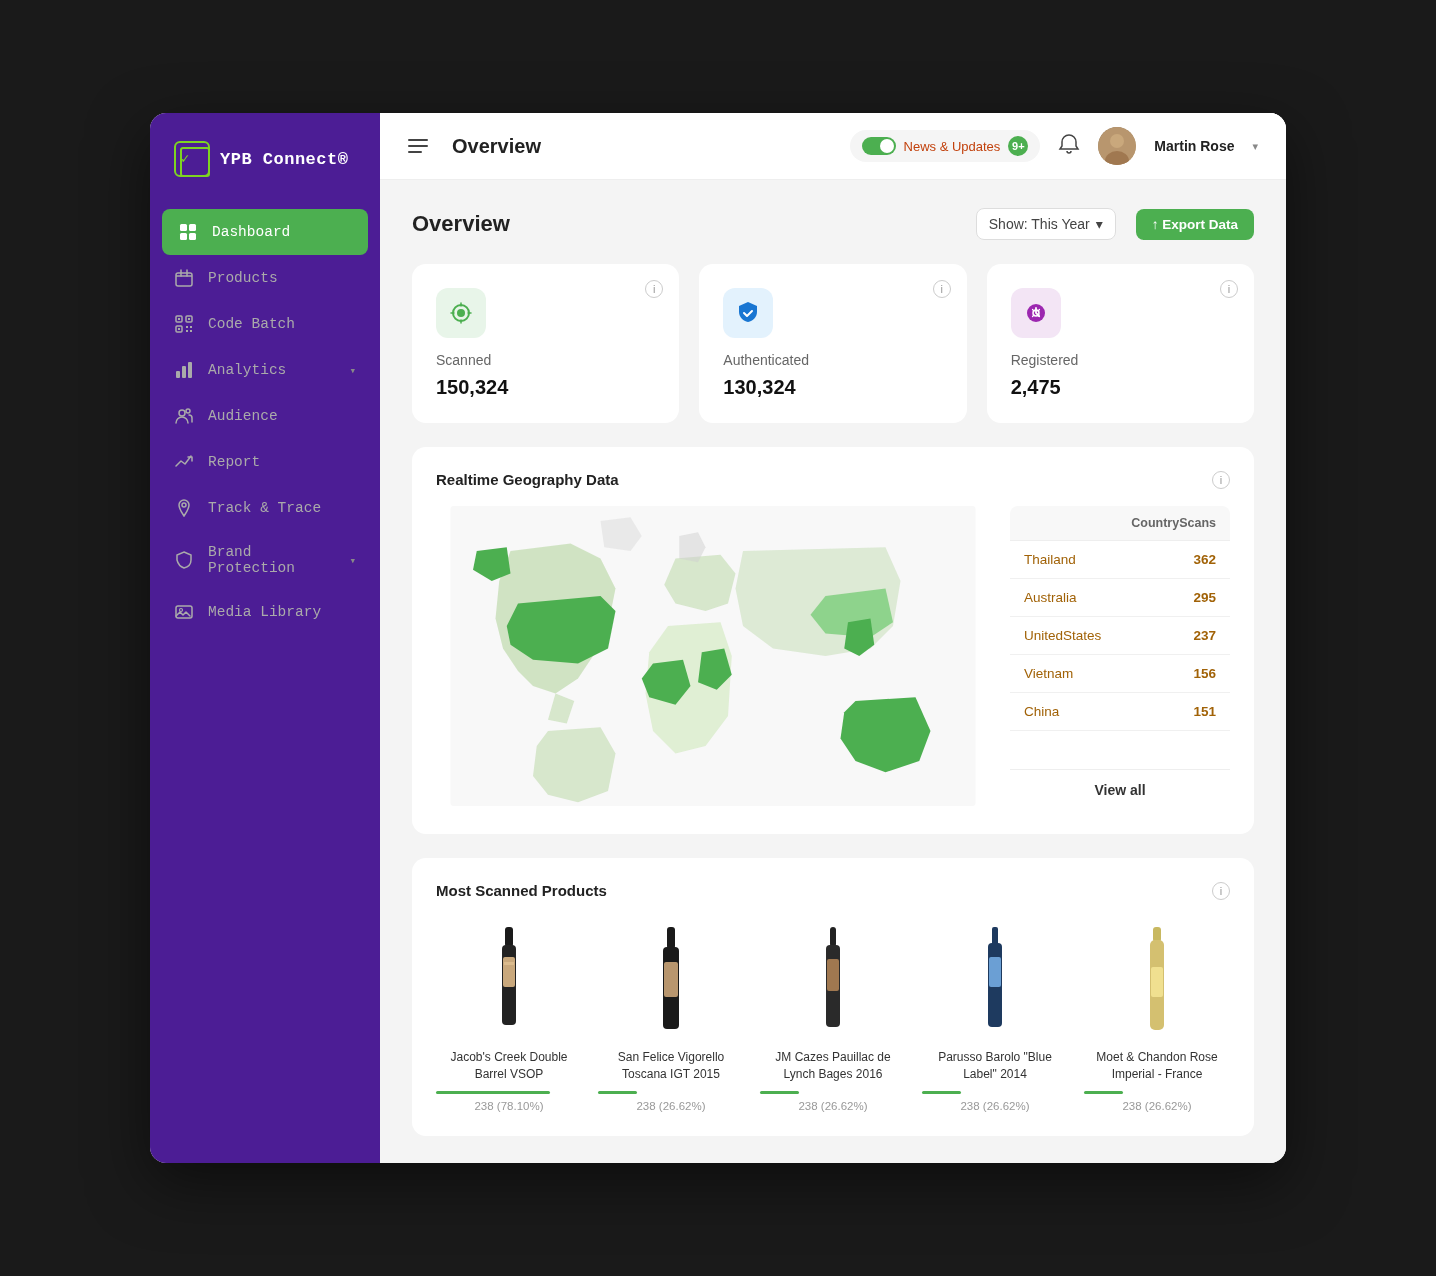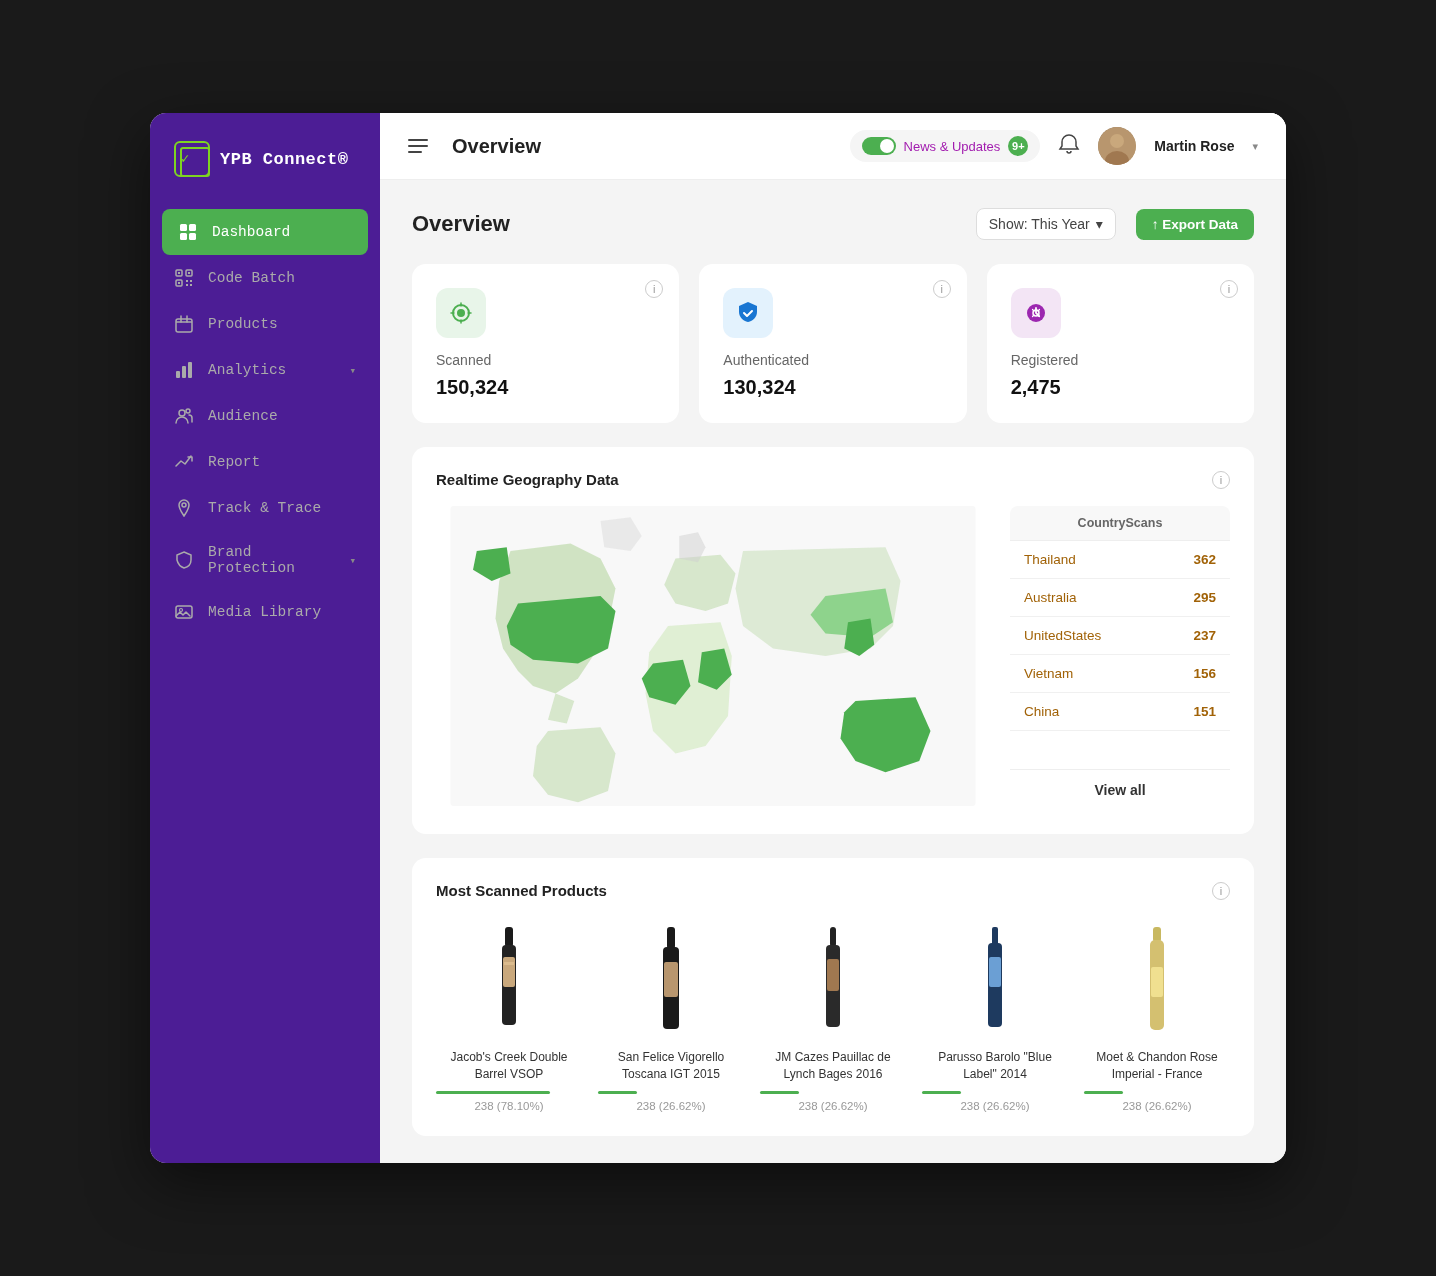--- a/index.html
+++ b/index.html
@@ -174,21 +174,21 @@
       position: absolute;
       right: 2px;
       top: 2px;
       width: 14px;
       height: 14px;
       background: #fff;
       border-radius: 50%;
     }
     .news-label {
       font-size: 13px;
-      color: #a21caf;
+      color: #c2410c;
       font-weight: 500;
     }
     .news-badge {
       background: #4caf50;
       color: #fff;
       font-size: 11px;
       font-weight: 700;
       border-radius: 50%;
       width: 20px;
       height: 20px;
@@ -350,21 +350,21 @@
       position: relative;
     }
     .geo-table {
       width: 220px;
       flex-shrink: 0;
       display: flex;
       flex-direction: column;
     }
     .geo-table-header {
       display: flex;
-      justify-content: center;
+      justify-content: flex-end;
       padding: 10px 14px;
       background: #f8f8f8;
       border-radius: 8px 8px 0 0;
       font-size: 12.5px;
       font-weight: 600;
       color: #666;
       border-bottom: 1px solid #eee;
     }
     .geo-table-row {
       display: flex;
@@ -466,41 +466,41 @@
             <rect x="1" y="10" width="7" height="7" rx="1.5" fill="white"></rect>
             <rect x="10" y="10" width="7" height="7" rx="1.5" fill="white"></rect>
           </svg>
         </span>
         <span>Dashboard</span>
       </div>
 
       <div class="nav-item">
         <span class="nav-icon">
           <svg width="18" height="18" viewBox="0 0 18 18" fill="none">
+            <rect x="1" y="4" width="16" height="13" rx="2" stroke="#aaa" stroke-width="1.5"></rect>
+            <path d="M1 7h16" stroke="#aaa" stroke-width="1.5"></path>
+            <path d="M6 1v6M12 1v6" stroke="#aaa" stroke-width="1.5" stroke-linecap="round"></path>
+          </svg>
+        </span>
+        <span>Products</span>
+      </div>
+
+      <div class="nav-item">
+        <span class="nav-icon">
+          <svg width="18" height="18" viewBox="0 0 18 18" fill="none">
             <rect x="1" y="1" width="6" height="6" rx="1" stroke="#aaa" stroke-width="1.5"></rect>
             <rect x="11" y="1" width="6" height="6" rx="1" stroke="#aaa" stroke-width="1.5"></rect>
             <rect x="1" y="11" width="6" height="6" rx="1" stroke="#aaa" stroke-width="1.5"></rect>
             <rect x="3" y="3" width="2" height="2" fill="#aaa"></rect>
             <rect x="13" y="3" width="2" height="2" fill="#aaa"></rect>
             <rect x="3" y="13" width="2" height="2" fill="#aaa"></rect>
             <path d="M11 11h2v2h-2zM15 11h2v2h-2zM11 15h2v2h-2zM15 15h2v2h-2z" fill="#aaa"></path>
           </svg>
         </span>
         <span>Code Batch</span>
-      </div>
-
-      <div class="nav-item">
-        <span class="nav-icon">
-          <svg width="18" height="18" viewBox="0 0 18 18" fill="none">
-            <rect x="1" y="4" width="16" height="13" rx="2" stroke="#aaa" stroke-width="1.5"></rect>
-            <path d="M1 7h16" stroke="#aaa" stroke-width="1.5"></path>
-            <path d="M6 1v6M12 1v6" stroke="#aaa" stroke-width="1.5" stroke-linecap="round"></path>
-          </svg>
-        </span>
-        <span>Products</span>
       </div>
 
       <div class="nav-item">
         <span class="nav-icon">
           <svg width="18" height="18" viewBox="0 0 18 18" fill="none">
             <rect x="1" y="10" width="4" height="7" rx="1" fill="#aaa"></rect>
             <rect x="7" y="5" width="4" height="12" rx="1" fill="#aaa"></rect>
             <rect x="13" y="1" width="4" height="16" rx="1" fill="#aaa"></rect>
           </svg>
         </span>

